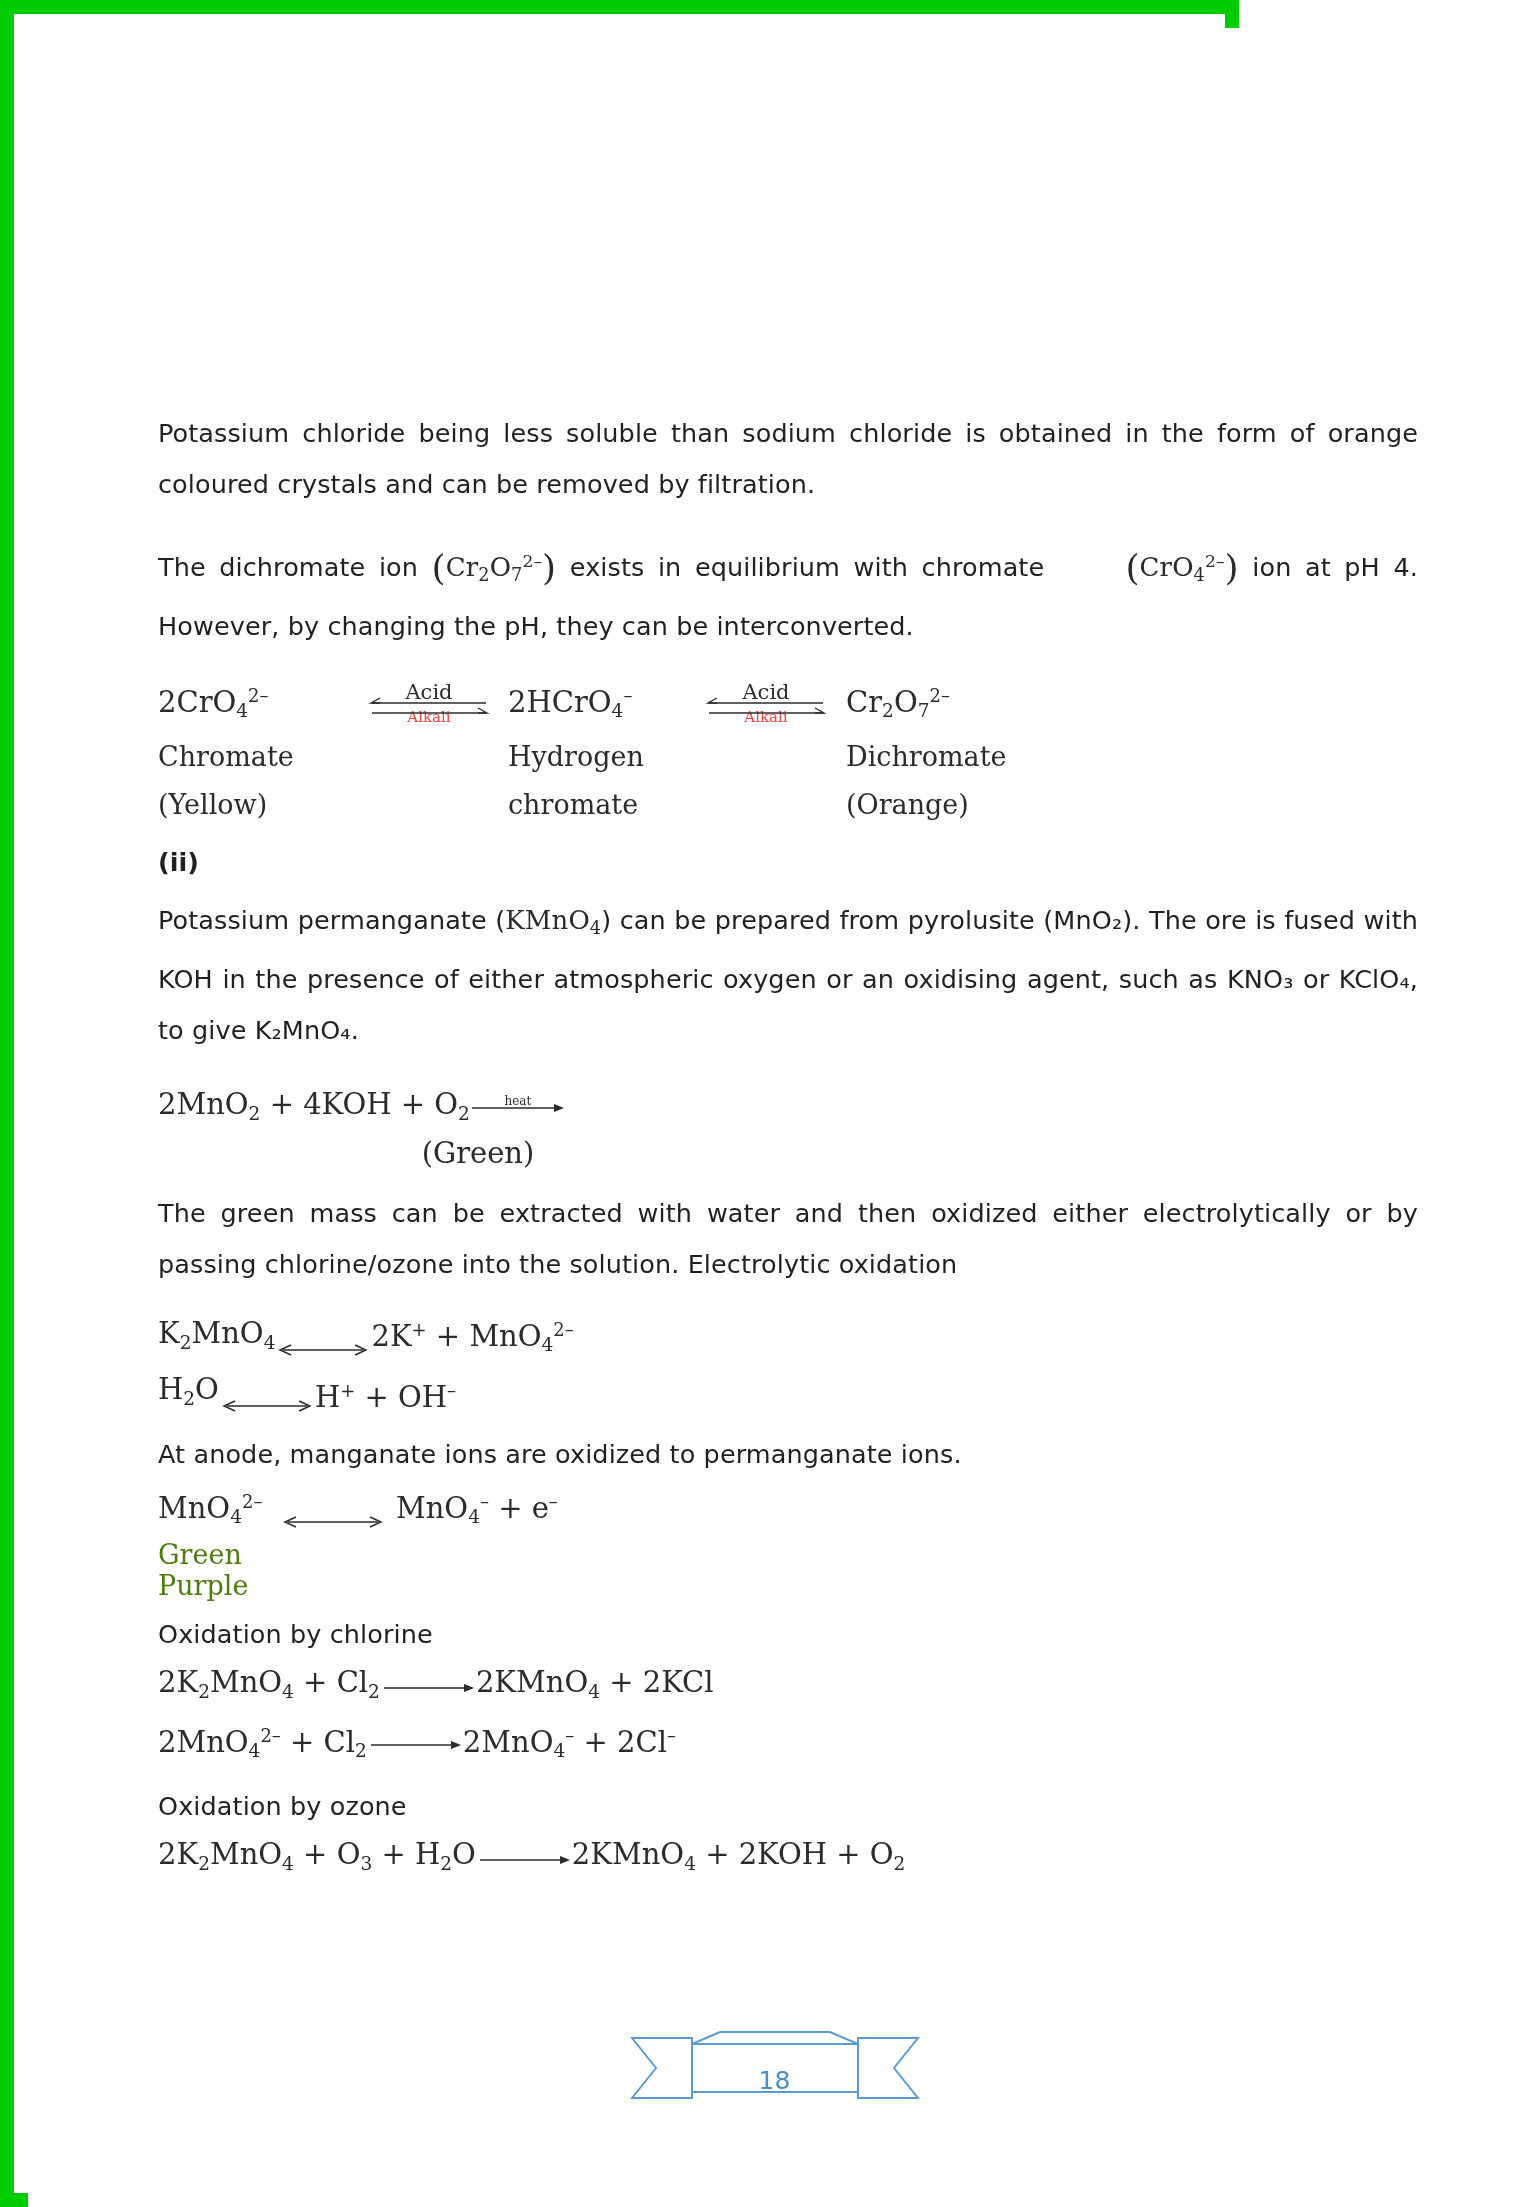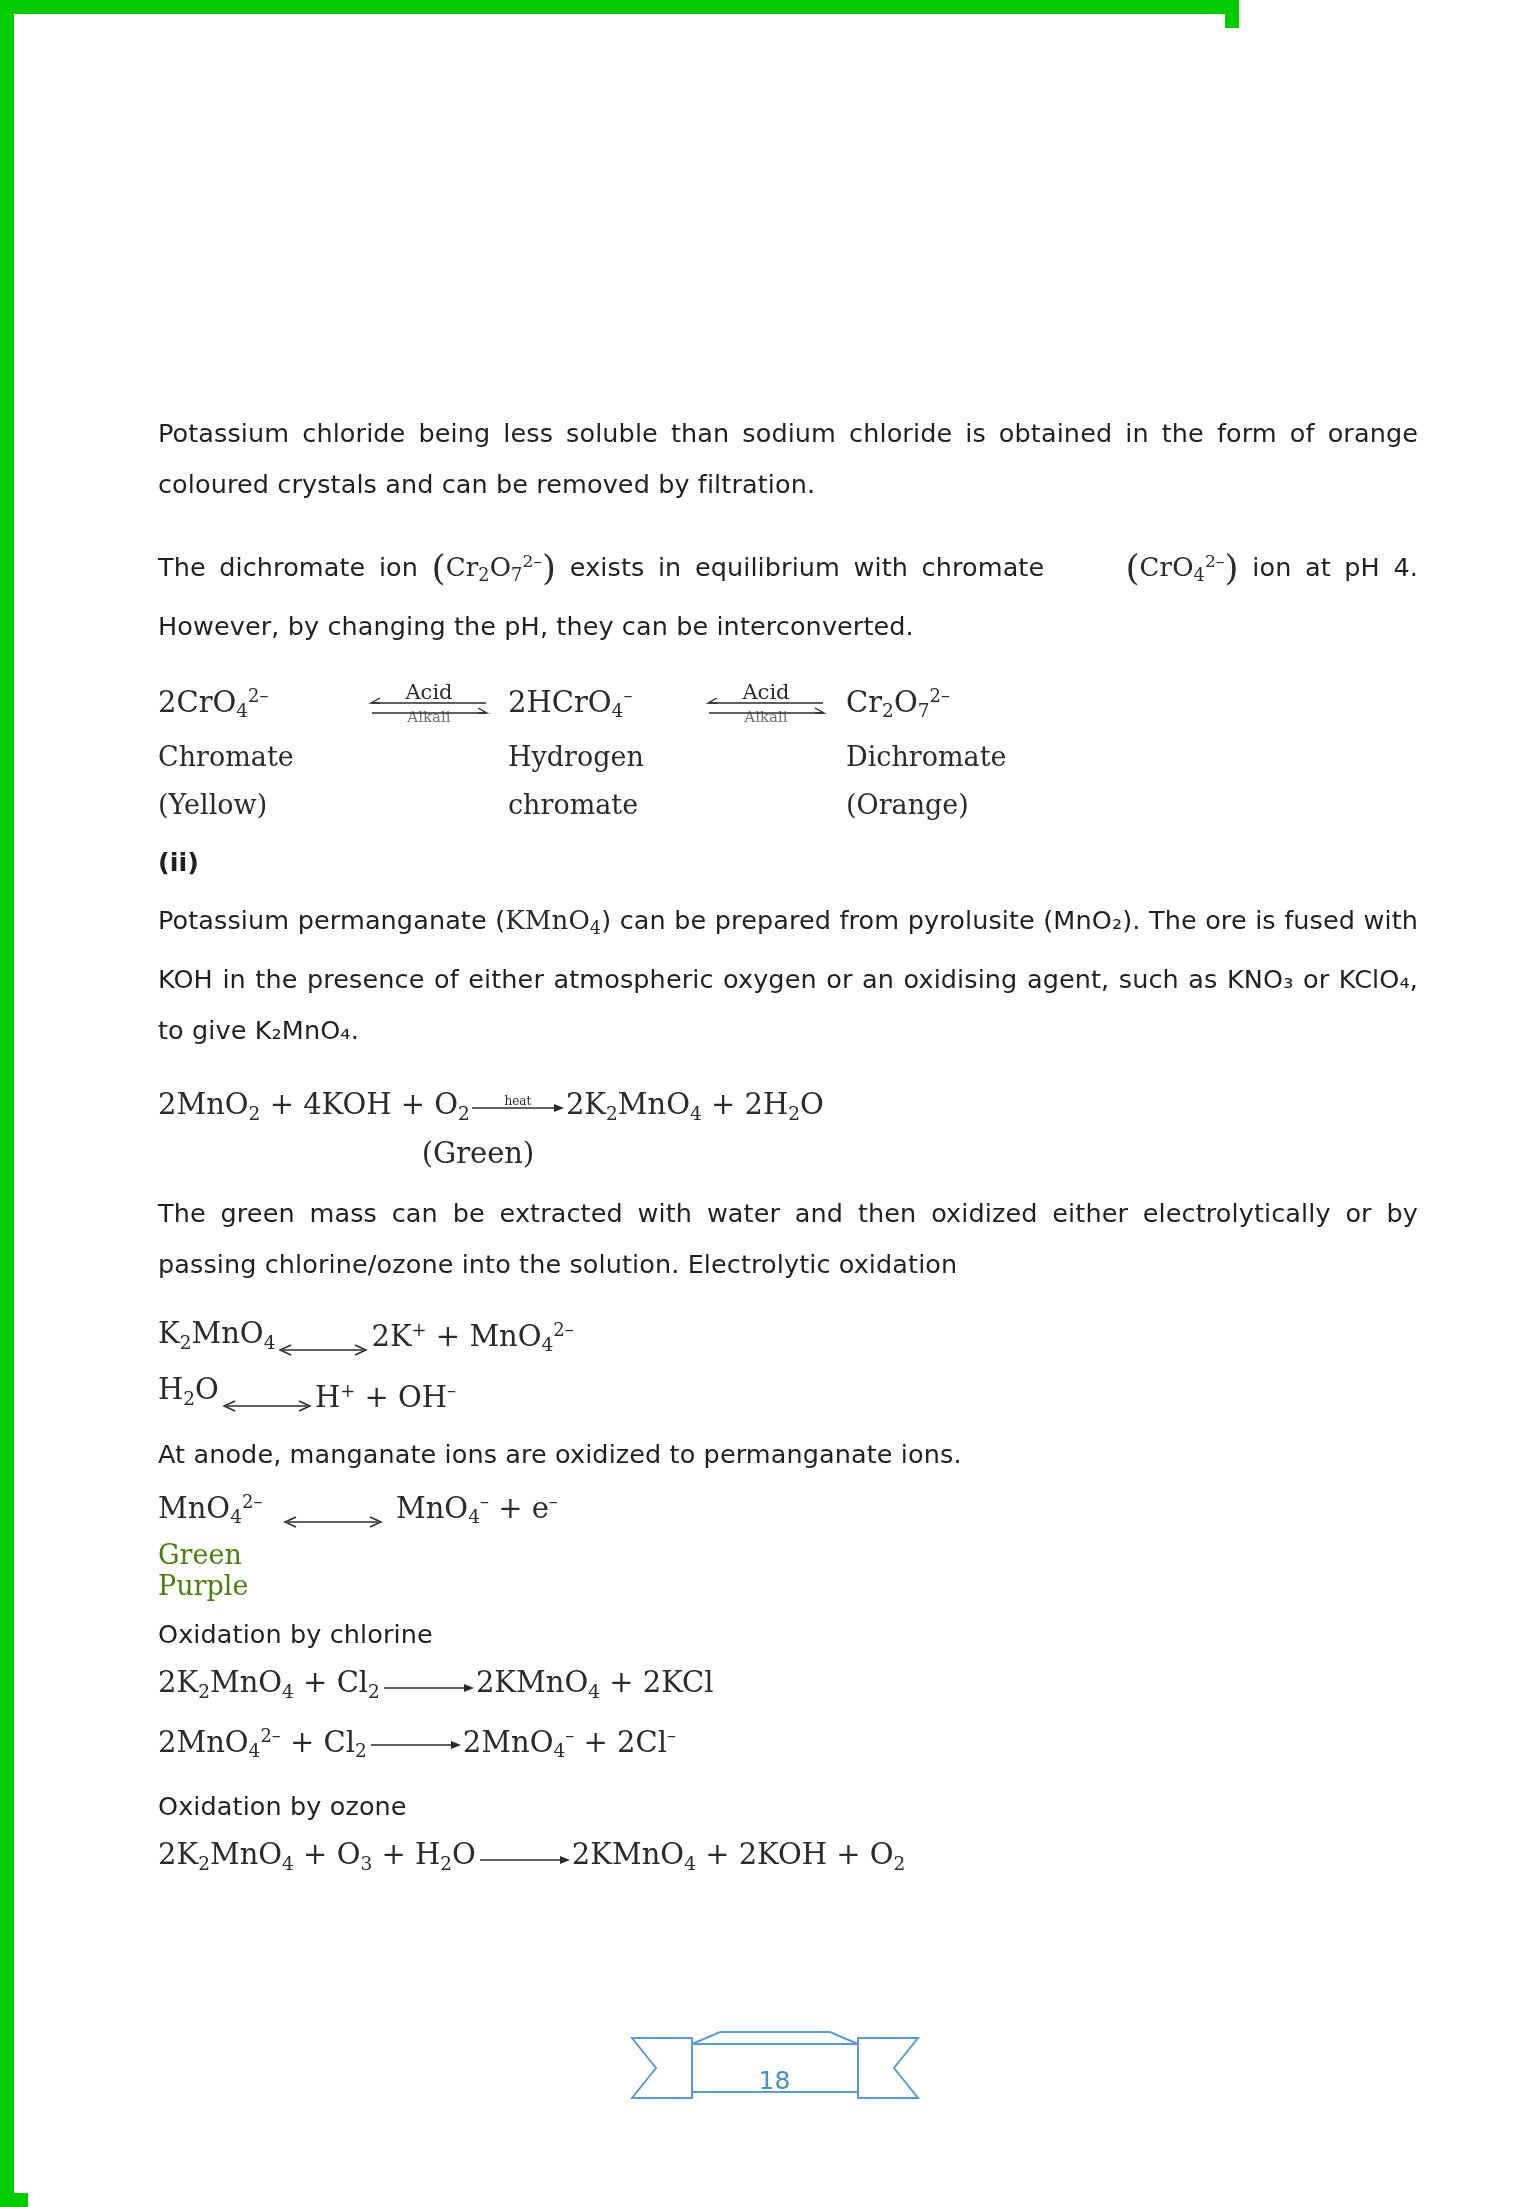--- a/index.html
+++ b/index.html
@@ -124,21 +124,21 @@
     font-size: 21px;
     color: #2b2b2b;
     font-family: "DejaVu Serif", serif;
   }
   .dblarrow .lbl-bot {
     position: absolute;
     left: 50%;
     transform: translateX(-50%);
     top: 24px;
     font-size: 15px;
-    color: #737373;
+    color: #ef4444;
     font-family: "DejaVu Serif", serif;
   }
   .dblarrow svg { position: absolute; left: 0; top: 10px; }
 
   .arrow-long {
     display: inline-block;
     position: relative;
     width: 96px;
     height: 26px;
     vertical-align: middle;
@@ -291,21 +291,20 @@
 
       <div class="eq-block eq-row">
         <span>2MnO<sub>2</sub> + 4KOH + O<sub>2</sub></span>
         <span class="arrow-long">
           <span class="lbl">heat</span>
           <svg width="96" height="16" viewBox="0 0 96 16">
             <line x1="2" y1="6" x2="88" y2="6" stroke="#2b2b2b" stroke-width="1.6"></line>
             <polygon points="94,6 84,2 84,10" fill="#2b2b2b"></polygon>
           </svg>
         </span>
-        <span>2K<sub>2</sub>MnO<sub>4</sub> + 2H<sub>2</sub>O</span>
       </div>
       <div class="center-under" style="width:640px;">(Green)</div>
 
       <div class="gap-sm"></div>
 
       <p class="body-text">The green mass can be extracted with water and then oxidized either electrolytically or by passing chlorine/ozone into the solution. Electrolytic oxidation</p>
 
       <div class="gap-sm"></div>
 
       <div class="eq-block eq-row">

